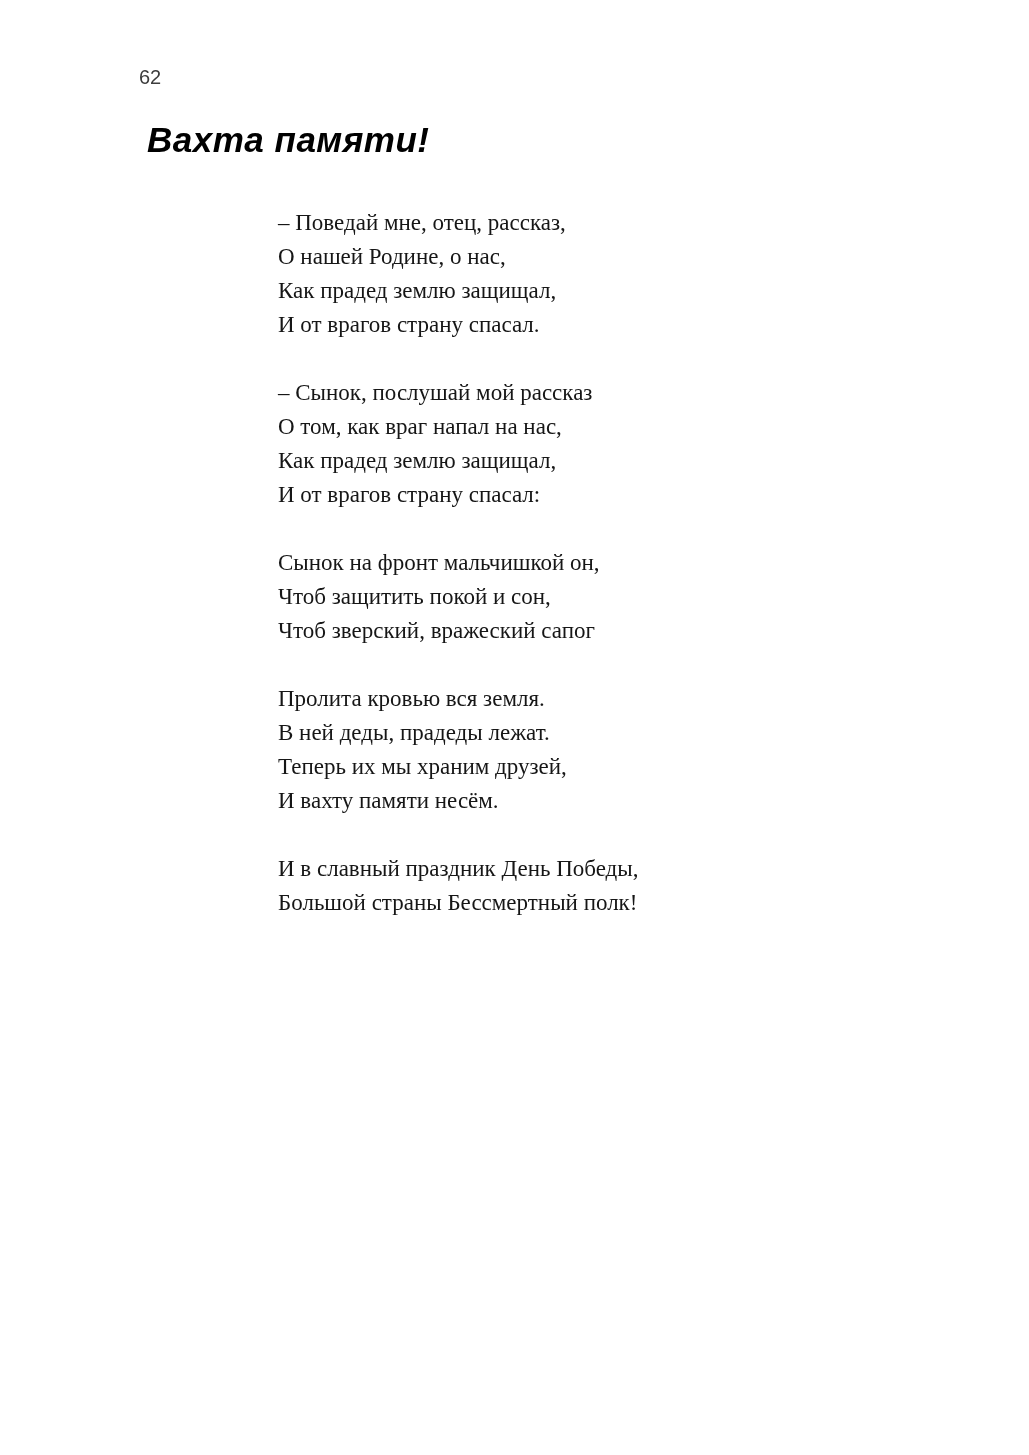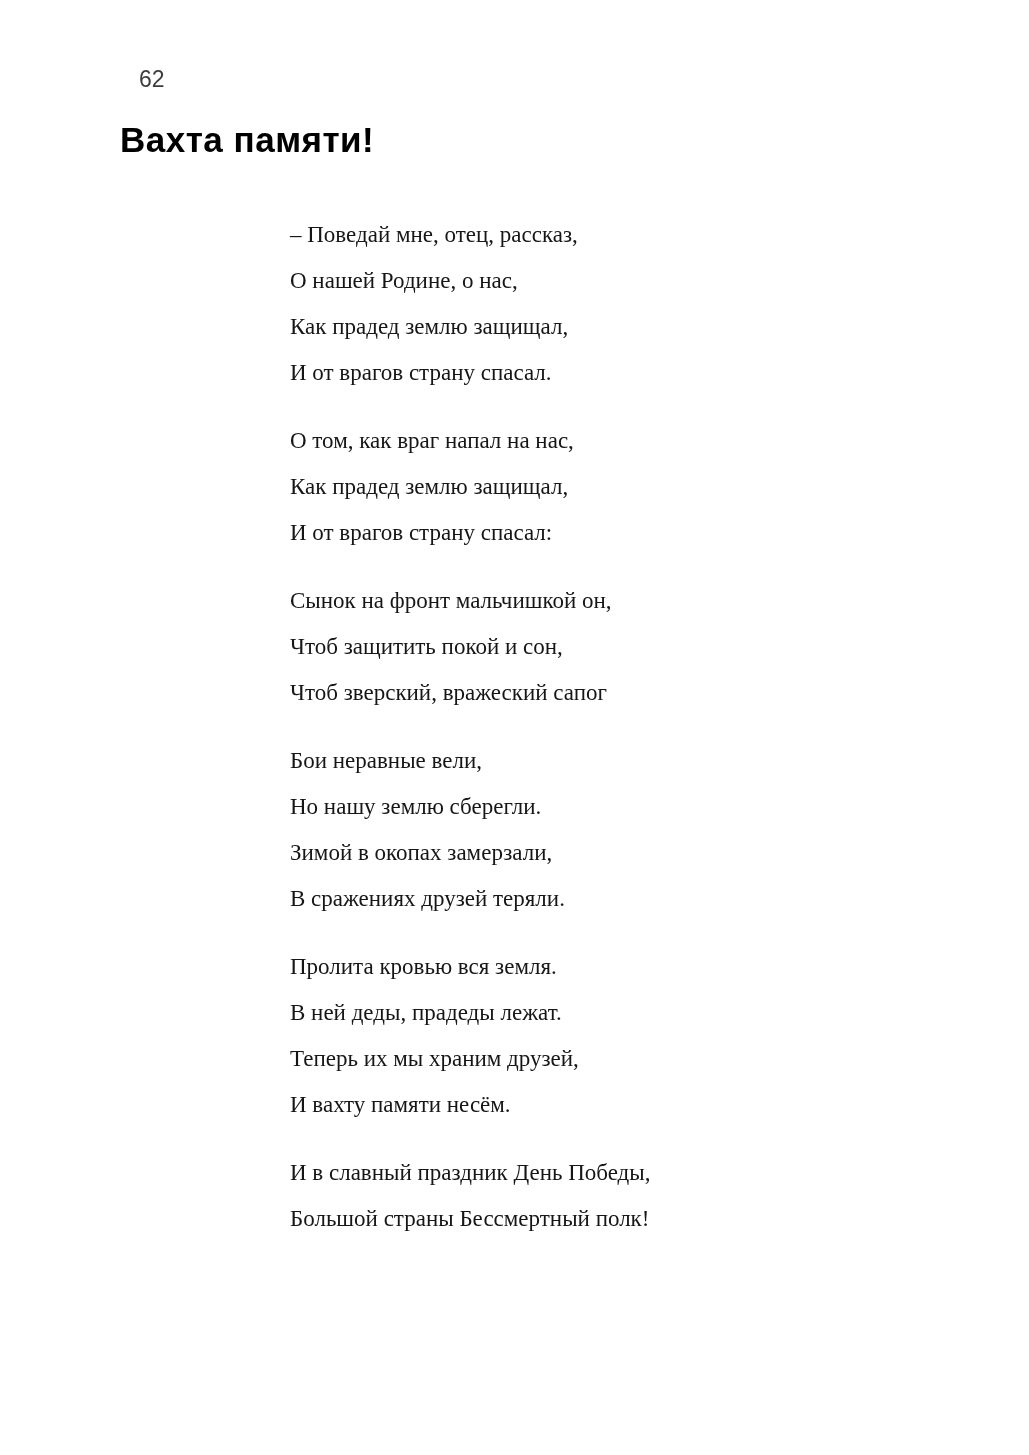--- a/index.html
+++ b/index.html
@@ -12,48 +12,49 @@
     width: 1029px;
     height: 1455px;
     background: #ffffff;
     overflow: hidden;
   }
   .page-number {
     position: absolute;
     left: 139px;
     top: 66px;
     font-family: "Liberation Sans", sans-serif;
-    font-size: 23px;
+    font-size: 20px;
     color: #3d3d3d;
   }
   .title {
     position: absolute;
-    left: 120px;
+    left: 147px;
     top: 120px;
     margin: 0;
     font-family: "Liberation Sans", sans-serif;
     font-weight: 700;
     font-size: 35px;
     letter-spacing: 0.5px;
     color: #000000;
+    font-style: italic;
   }
   .poem {
     position: absolute;
     left: 278px;
     top: 206px;
     font-family: "Liberation Serif", serif;
     font-size: 23px;
     line-height: 34px;
     color: #161616;
   }
   .stanza {
     margin: 0 0 34px 0;
   }
   .stanza p {
-    margin: 12px;
+    margin: 0;
     white-space: pre;
   }
 </style>
 </head>
 <body>
 
 <div class="page">
 
   <div class="page-number">62</div>
 
@@ -62,37 +63,32 @@
   <div class="poem">
 
     <div class="stanza">
       <p>– Поведай мне, отец, рассказ,</p>
       <p>О нашей Родине, о нас,</p>
       <p>Как прадед землю защищал,</p>
       <p>И от врагов страну спасал.</p>
     </div>
 
     <div class="stanza">
+      <p>– Сынок, послушай мой рассказ</p>
       <p>О том, как враг напал на нас,</p>
       <p>Как прадед землю защищал,</p>
       <p>И от врагов страну спасал:</p>
     </div>
 
     <div class="stanza">
       <p>Сынок на фронт мальчишкой он,</p>
       <p>Чтоб защитить покой и сон,</p>
       <p>Чтоб зверский, вражеский сапог</p>
     </div>
 
-    <div class="stanza">
-      <p>Бои неравные вели,</p>
-      <p>Но нашу землю сберегли.</p>
-      <p>Зимой в окопах замерзали,</p>
-      <p>В сражениях друзей теряли.</p>
-    </div>
 
     <div class="stanza">
       <p>Пролита кровью вся земля.</p>
       <p>В ней деды, прадеды лежат.</p>
       <p>Теперь их мы храним друзей,</p>
       <p>И вахту памяти несём.</p>
     </div>
 
     <div class="stanza">
       <p>И в славный праздник День Победы,</p>

